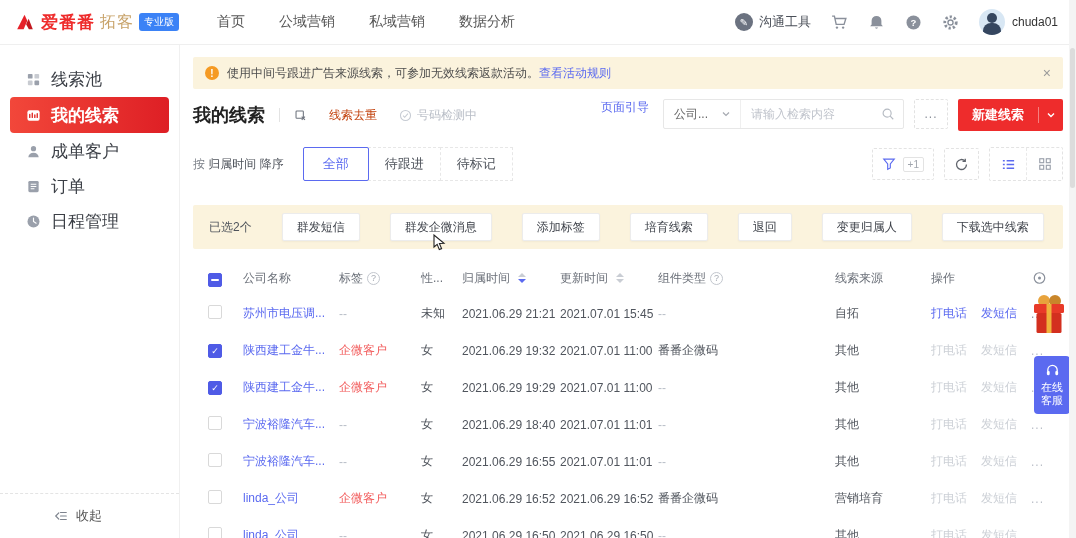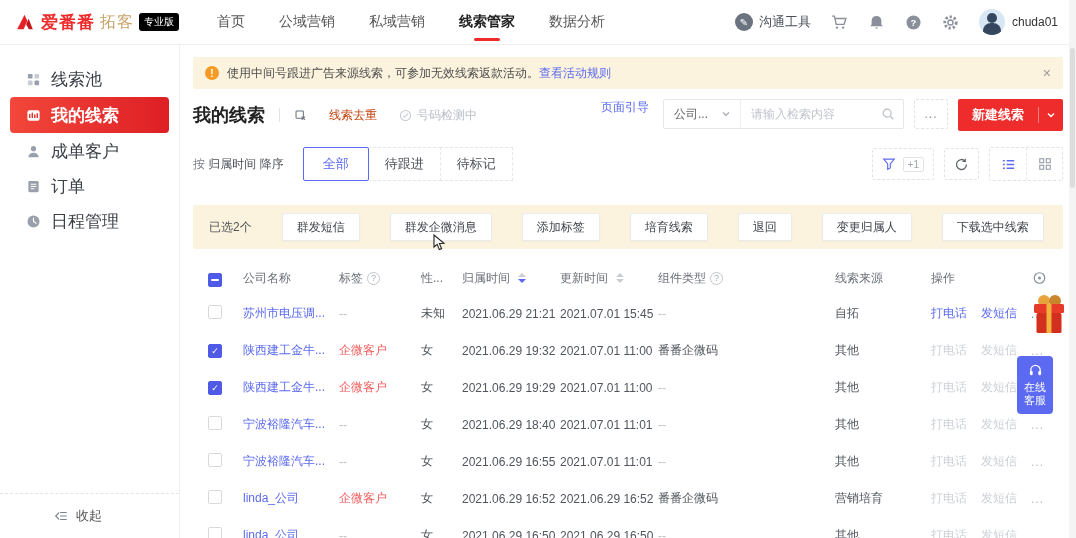--- a/index.html
+++ b/index.html
@@ -5,21 +5,21 @@
   * { margin:0; padding:0; box-sizing:border-box; }
   html,body { background:#fff; }
   body { font-family:"Liberation Sans","DejaVu Sans",sans-serif; color:#333; }
   .app { position:relative; width:1076px; height:538px; overflow:hidden; background:#fff; }
 
   
   .topbar { height:45px; display:flex; align-items:center; padding:0 18px 0 14px; border-bottom:1px solid #efefef; background:#fff; position:relative; z-index:5; }
   .logo { display:flex; align-items:center; gap:5px; margin-right:38px; }
   .logo .brand { font-size:17px; font-weight:bold; color:var(--accent,#e62129); letter-spacing:1px; }
   .logo .product { font-size:16px; color:#c8a36a; letter-spacing:1px; }
-  .logo .badge { background:#000000; color:#fff; font-size:10px; padding:2px 5px; border-radius:3px; }
+  .logo .badge { background:#3b82f6; color:#fff; font-size:10px; padding:2px 5px; border-radius:3px; }
   .nav { display:flex; align-items:center; gap:34px; height:100%;font-family:Liberation Serif, serif; }
   .nav .nav-item { font-size:14px; color:#555; height:100%; display:flex; align-items:center; position:relative; cursor:pointer; }
   .nav .nav-item.active { color:#222; font-weight:bold; }
   .nav .nav-item.active::after { content:""; position:absolute; left:50%; transform:translateX(-50%); bottom:3px; width:26px; height:3px; background:var(--accent,#e62129); border-radius:2px; }
   .top-right { margin-left:auto; display:flex; align-items:center; gap:20px; }
   .comm { display:flex; align-items:center; gap:6px; font-size:13px; color:#4a4f58; }
   .comm-bubble { width:18px; height:18px; border-radius:50%; background:#6b7280; color:#fff; font-size:10px; display:flex; align-items:center; justify-content:center; }
   .ticon { width:17px; height:17px; color:#8a909b; display:inline-flex; }
   .ticon svg { width:100%; height:100%; }
   .user { display:flex; align-items:center; gap:7px; }
@@ -123,21 +123,21 @@
   .tagtxt { color:#b9bec7; }
   .trow.tag-red .tagtxt { color:var(--tag,#f25b5b); }
   .cell-val.dim { color:#b9bec7; }
   .act { color:#ccd0d6; text-decoration:none; cursor:pointer; }
   .trow.actions-enabled .act { color:var(--link,#5b6af0); }
   .act-more { color:#b9bec7; cursor:pointer; letter-spacing:1px; }
   .trow.actions-enabled .act-more { color:#8a909b; }
 
   
   .gift { position:absolute; right:10px; top:293px; width:34px; height:42px; cursor:pointer; z-index:8; }
-  .svc { position:absolute; right:23px; top:356px; width:36px; height:58px; background:var(--link,#5b6af0); border-radius:4px; color:#fff; display:flex; flex-direction:column; align-items:center; justify-content:center; gap:3px; cursor:pointer; z-index:8; }
+  .svc { position:absolute; right:6px; top:356px; width:36px; height:58px; background:var(--link,#5b6af0); border-radius:4px; color:#fff; display:flex; flex-direction:column; align-items:center; justify-content:center; gap:3px; cursor:pointer; z-index:8; }
   .svc .sicon { width:15px; height:15px; display:inline-flex; }
   .svc .svctxt { font-size:11px; line-height:13px; width:24px; text-align:center; word-break:break-all; }
   .scrolltrack { position:absolute; right:0; top:0; width:7px; height:100%; background:#f4f4f4; z-index:9; }
   .scrollthumb { position:absolute; right:1px; top:48px; width:5px; height:140px; border-radius:3px; background:#dcdcdc; }
 </style>
 </head>
 <body>
 
 <div class="app">
 
@@ -150,21 +150,20 @@
           </svg>
       </span>
       <span class="brand">爱番番</span>
       <span class="product">拓客</span>
       <span class="badge">专业版</span>
     </div>
     <nav class="nav">
       <div class="nav-item">首页</div>
       <div class="nav-item">公域营销</div>
       <div class="nav-item">私域营销</div>
-      <div class="nav-item active">线索管家</div>
       <div class="nav-item">数据分析</div>
     </nav>
     <div class="top-right">
       <div class="comm">
         <span class="comm-bubble">✎</span>
         <span>沟通工具</span>
       </div>
       <span class="ticon">
         <svg viewBox="0 0 16 16" fill="none" stroke="currentColor" stroke-width="1.3">
             <path d="M1 2h2.2l1.7 7.8h7.4l1.7-5.6H4"></path>

